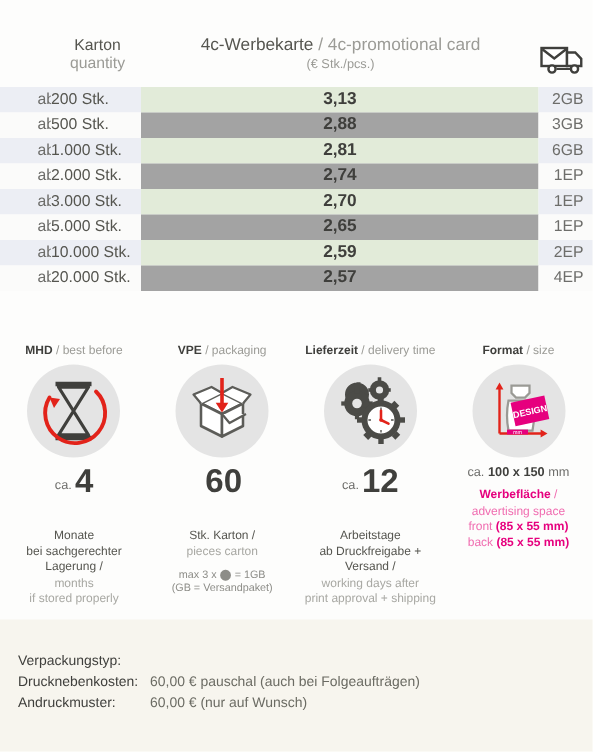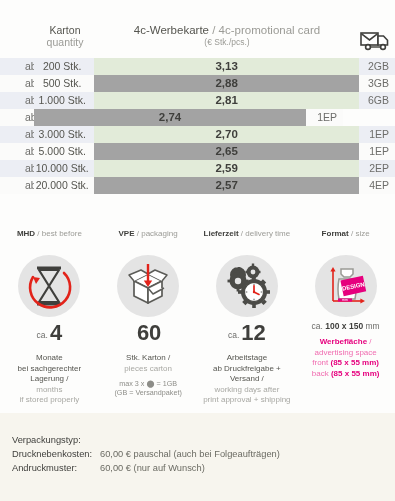--- a/index.html
+++ b/index.html
@@ -11,21 +11,21 @@
     overflow:hidden;
     position:relative;
   }
   .sheet{position:absolute;inset:0;background:#fdfdfc;}
 
   
   .ptable{position:absolute;left:0;top:18px;width:395px;}
   .prow{display:flex;height:17px;align-items:center;}
   .c-ab{width:34px;text-align:left;padding-left:25px;box-sizing:border-box;
         font-size:10.5px;color:#6d6d6a;}
-  .c-qty{width:62px;text-align:center;padding-right:4px;box-sizing:border-box;
+  .c-qty{width:62px;text-align:left;padding-right:4px;box-sizing:border-box;
          font-size:10.5px;color:#55554f;}
   .c-price{width:272px;text-align:center;box-sizing:border-box;
            font-size:11.5px;font-weight:bold;color:#3f3f3c;}
   .c-unit{width:37px;text-align:right;padding-right:6px;box-sizing:border-box;
           font-size:10.5px;color:#6d6d6a;}
 
   
   .hrow{height:40px;align-items:flex-start;}
   .hrow .c-ab{width:34px;}
   .hrow .head-left{width:62px;text-align:center;padding-top:6px;box-sizing:border-box;}
@@ -41,28 +41,28 @@
   .tint-a .c-ab,.tint-a .c-qty,.tint-a .c-unit{background:#eceef4;}
   .tint-b .c-ab,.tint-b .c-qty,.tint-b .c-unit{background:#fbfbfa;}
   .tint-a .c-price{background:#e2ebd9;}
   .tint-b .c-price{background:#a3a3a3;}
   .prow>div{height:17px;line-height:17px;}
 
   
   .icons{position:absolute;left:0;top:228px;width:395px;height:180px;
          display:flex;}
   .icol{width:98.75px;text-align:center;position:relative;}
-  .ihead{font-size:8px;line-height:11px;color:#9b9b96;margin-bottom:16px;}
+  .ihead{font-size:8px;line-height:11px;color:#9b9b96;margin-bottom:4px;}
   .ihead b{color:#3f3f3c;font-weight:bold;}
   .circle{width:62px;height:62px;border-radius:50%;background:#e4e4e4;
           margin:0 auto;position:relative;}
   .bignum{font-size:22px;font-weight:bold;color:#3f3f3c;line-height:24px;margin-top:4px;}
   .bignum .ca{font-size:8.5px;font-weight:normal;color:#6d6d6a;vertical-align:2px;
               margin-right:2px;}
-  .ilines{font-size:8px;line-height:10.5px;margin-top:6px;}
+  .ilines{font-size:8px;line-height:10.5px;margin-top:17px;}
   .ilines .de{color:#55554f;}
   .ilines .en{color:#a8a8a3;}
   .ifoot{font-size:7.2px;line-height:9px;color:#8d8d88;margin-top:5px;}
   .magenta-b{color:#e6007e;font-weight:bold;}
   .magenta-l{color:#f06cb0;}
   .fmtdim{font-size:8.5px;color:#6d6d6a;margin-top:4px;}
   .fmtdim b{color:#3f3f3c;}
 
   
   .footer{position:absolute;left:0;top:413px;width:395px;height:88px;
@@ -117,20 +117,21 @@
       <div class="c-unit">3GB</div>
     </div>
     <div class="prow tint-a">
       <div class="c-ab">ab</div>
       <div class="c-qty">1.000 Stk.</div>
       <div class="c-price">2,81</div>
       <div class="c-unit">6GB</div>
     </div>
     <div class="prow tint-b">
       <div class="c-ab">ab</div>
+      <div class="c-qty">2.000 Stk.</div>
       <div class="c-price">2,74</div>
       <div class="c-unit">1EP</div>
     </div>
     <div class="prow tint-a">
       <div class="c-ab">ab</div>
       <div class="c-qty">3.000 Stk.</div>
       <div class="c-price">2,70</div>
       <div class="c-unit">1EP</div>
     </div>
     <div class="prow tint-b">

